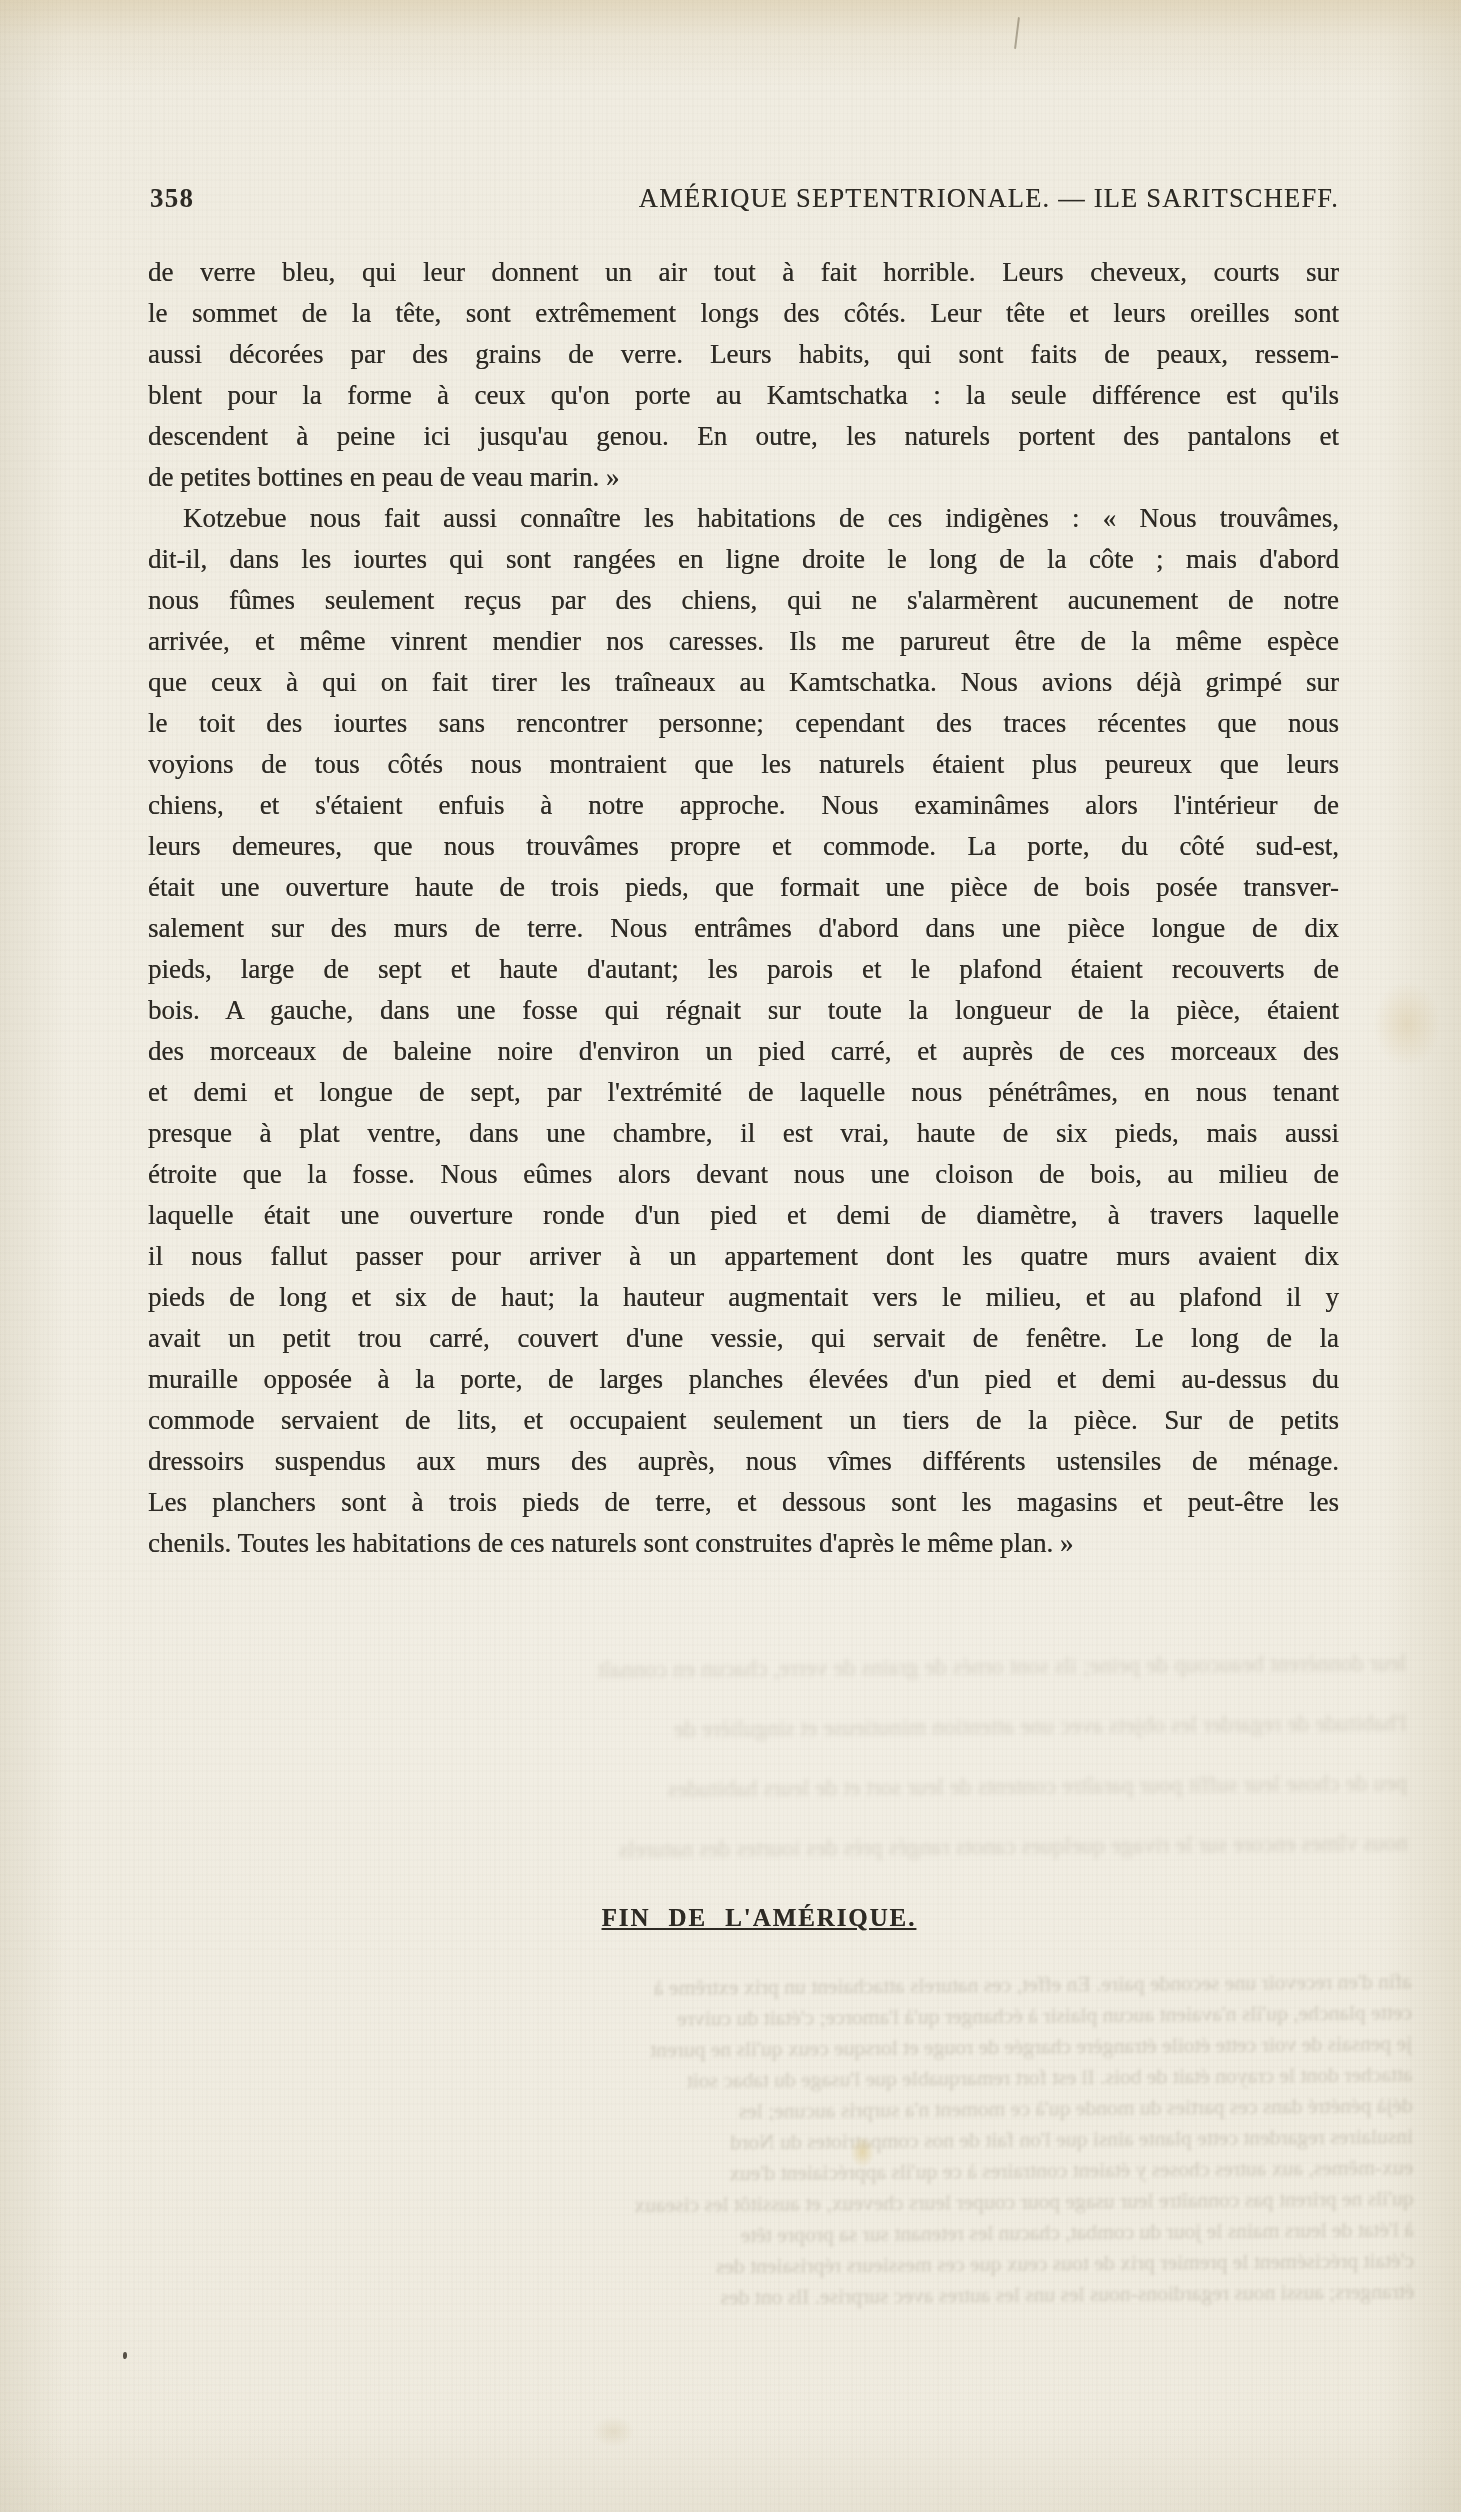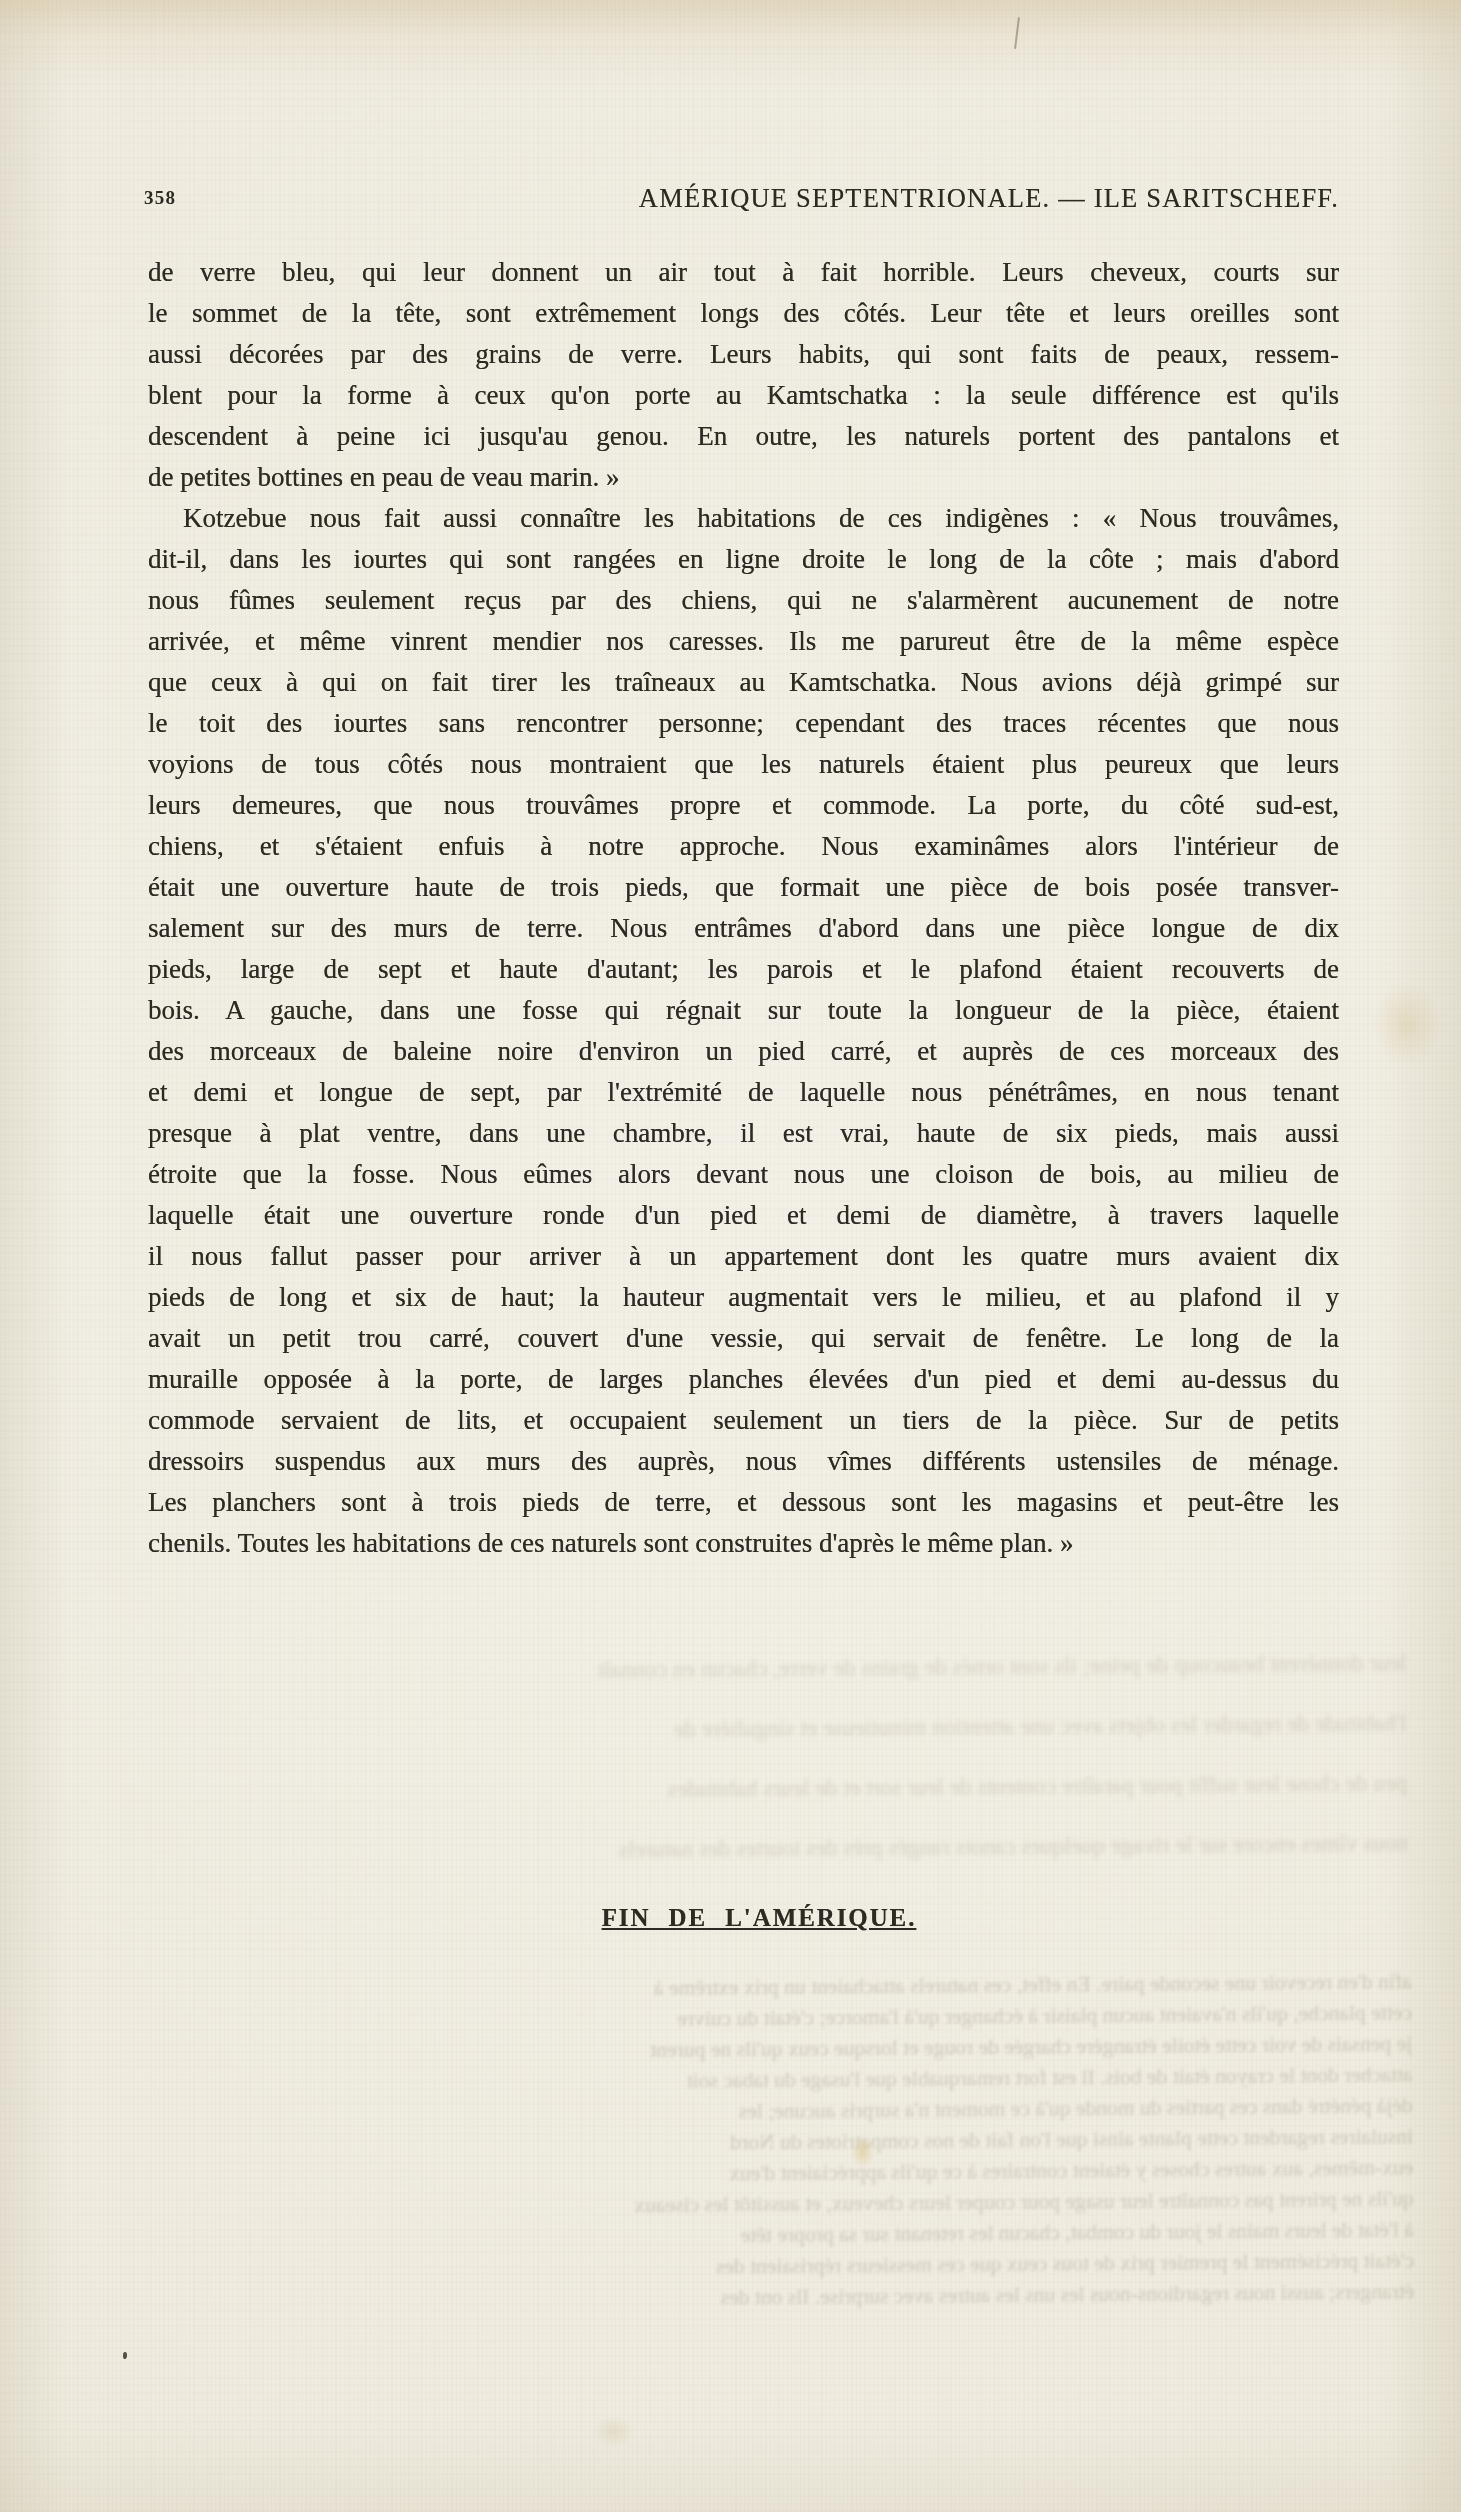--- a/index.html
+++ b/index.html
@@ -20,22 +20,22 @@
     color: #2d2a24;
   }
   
   .texture {
     position: absolute; inset: 0; pointer-events: none;
     background:
       repeating-linear-gradient(90deg, rgba(120,110,88,0.028) 0px 1.2px, rgba(0,0,0,0) 1.2px 4.3px),
       repeating-linear-gradient(0deg, rgba(120,110,88,0.018) 0px 1.9px, rgba(0,0,0,0) 1.9px 7.4px);
   }
   .page-number {
-    position: absolute; left: 144px; top: 183px;
-    font-size: 19px; line-height: 30px; font-weight: bold;
+    position: absolute; left: 150px; top: 183px;
+    font-size: 27px; line-height: 30px; font-weight: bold;
     letter-spacing: 1.2px;
   }
   .running-title {
     position: absolute; left: 179px; top: 183px; width: 1160px;
     text-align: right;
     font-size: 26.5px; line-height: 30px; font-weight: normal;
     letter-spacing: 1.2px; white-space: nowrap;
     text-shadow: 0 0 0.6px rgba(45,42,36,0.6);
   }
   .text-block {
@@ -128,22 +128,22 @@
         <div class="tline tline-last">de petites bottines en peau de veau marin. »</div>
       </div>
     <div class="paragraph paragraph-2">
         <div class="tline">Kotzebue nous fait aussi connaître les habitations de ces indigènes : « Nous trouvâmes,</div>
         <div class="tline">dit-il, dans les iourtes qui sont rangées en ligne droite le long de la côte ; mais d'abord</div>
         <div class="tline">nous fûmes seulement reçus par des chiens, qui ne s'alarmèrent aucunement de notre</div>
         <div class="tline">arrivée, et même vinrent mendier nos caresses. Ils me parureut être de la même espèce</div>
         <div class="tline">que ceux à qui on fait tirer les traîneaux au Kamtschatka. Nous avions déjà grimpé sur</div>
         <div class="tline">le toit des iourtes sans rencontrer personne; cependant des traces récentes que nous</div>
         <div class="tline">voyions de tous côtés nous montraient que les naturels étaient plus peureux que leurs</div>
+        <div class="tline">chiens, et s'étaient enfuis à notre approche. Nous examinâmes alors l'intérieur de</div>
         <div class="tline">leurs demeures, que nous trouvâmes propre et commode. La porte, du côté sud-est,</div>
-        <div class="tline">chiens, et s'étaient enfuis à notre approche. Nous examinâmes alors l'intérieur de</div>
         <div class="tline">était une ouverture haute de trois pieds, que formait une pièce de bois posée transver-</div>
         <div class="tline">salement sur des murs de terre. Nous entrâmes d'abord dans une pièce longue de dix</div>
         <div class="tline">pieds, large de sept et haute d'autant; les parois et le plafond étaient recouverts de</div>
         <div class="tline">bois. A gauche, dans une fosse qui régnait sur toute la longueur de la pièce, étaient</div>
         <div class="tline">des morceaux de baleine noire d'environ un pied carré, et auprès de ces morceaux des</div>
         <div class="tline">et demi et longue de sept, par l'extrémité de laquelle nous pénétrâmes, en nous tenant</div>
         <div class="tline">presque à plat ventre, dans une chambre, il est vrai, haute de six pieds, mais aussi</div>
         <div class="tline">étroite que la fosse. Nous eûmes alors devant nous une cloison de bois, au milieu de</div>
         <div class="tline">laquelle était une ouverture ronde d'un pied et demi de diamètre, à travers laquelle</div>
         <div class="tline">il nous fallut passer pour arriver à un appartement dont les quatre murs avaient dix</div>

